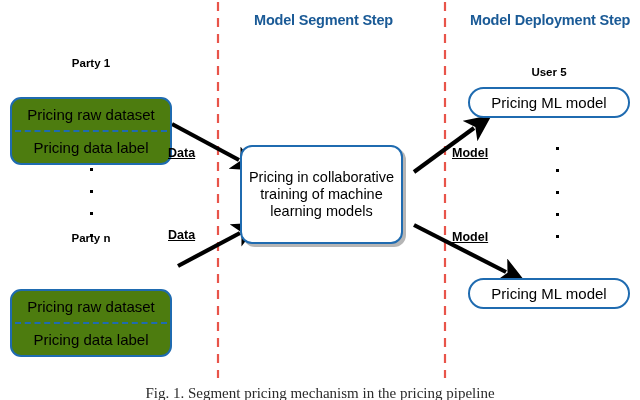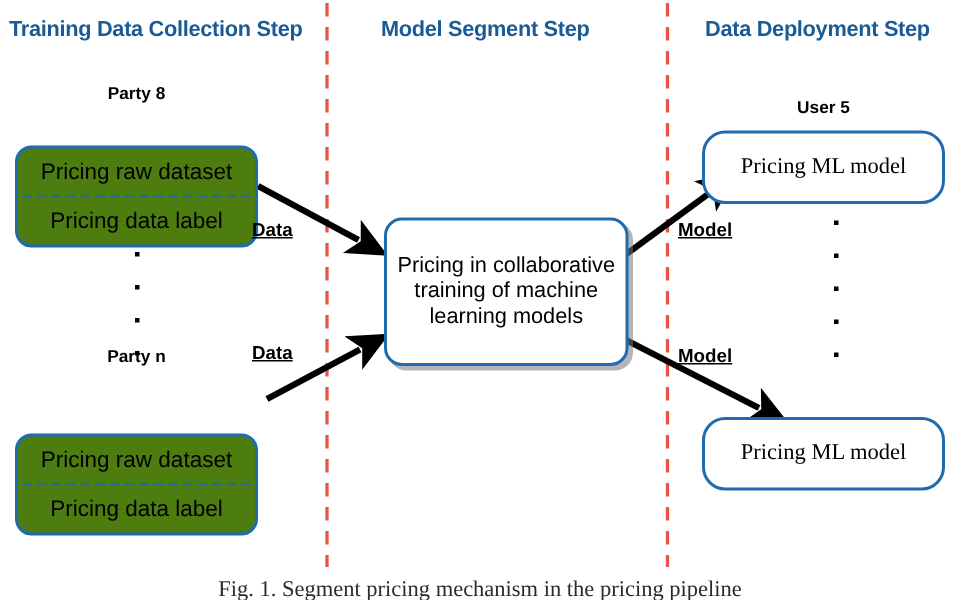--- a/index.html
+++ b/index.html
@@ -86,21 +86,21 @@
     left: 3px;
     right: 3px;
     top: 31px;
     height: 0;
     border-top: 2.4px dashed #1f6bb0;
   }
 
   
   #center-box {
     position: absolute;
-    left: 256px;
+    left: 240px;
     top: 145px;
     width: 163px;
     height: 99px;
     box-sizing: border-box;
     border: 2.2px solid #1f6bb0;
     border-radius: 12px;
     background: #ffffff;
     box-shadow: 3px 3px 0 rgba(120,120,120,0.55);
     display: flex;
     align-items: center;
@@ -110,31 +110,30 @@
     line-height: 1.18;
     color: #000000;
     padding: 2px 6px;
   }
 
   
   .model-box {
     position: absolute;
     box-sizing: border-box;
     width: 162px;
-    height: 49px;
+    height: 31px;
     border: 2.2px solid #1f6bb0;
     border-radius: 15.5px;
     background: #ffffff;
     display: flex;
     align-items: center;
     justify-content: center;
     font-size: 15px;
     color: #000000;
     white-space: nowrap;
-    font-family: Liberation Serif, serif;
   }
   #user1-box { left: 468px; top: 87px; }
   #usern-box { left: 468px; top: 278px; }
 
   
   .edge-label {
     position: absolute;
     font-weight: bold;
     font-size: 12.5px;
     color: #000000;
@@ -195,25 +194,24 @@
 
     <line x1="172" y1="124" x2="239" y2="160" stroke="#000000" stroke-width="4.2" marker-end="url(#arrowhead)"></line>
 
     <line x1="178" y1="266" x2="240" y2="233" stroke="#000000" stroke-width="4.2" marker-end="url(#arrowhead)"></line>
 
     <line x1="414" y1="172" x2="474" y2="128" stroke="#000000" stroke-width="4.2" marker-end="url(#arrowhead)"></line>
 
     <line x1="414" y1="225" x2="506" y2="272" stroke="#000000" stroke-width="4.2" marker-end="url(#arrowhead)"></line>
   </svg>
 
-  <div class="col-head" id="head-collection">Training Data Collection Step</div>
   <div class="col-head" id="head-training">Model Segment Step</div>
-  <div class="col-head" id="head-deployment">Data Deployment Step</div>
-
-  <div class="node-caption" id="cap-party1">Party 8</div>
+  <div class="col-head" id="head-deployment">Model Deployment Step</div>
+
+  <div class="node-caption" id="cap-party1">Party 1</div>
   <div class="party-box" id="party1-box">
     <div class="party-row top">Pricing raw dataset</div>
     <div class="party-divider"></div>
     <div class="party-row bottom">Pricing data label</div>
   </div>
 
   <div class="dots" id="dots-left">
     <span class="dot"></span>
     <span class="dot"></span>
     <span class="dot"></span>

